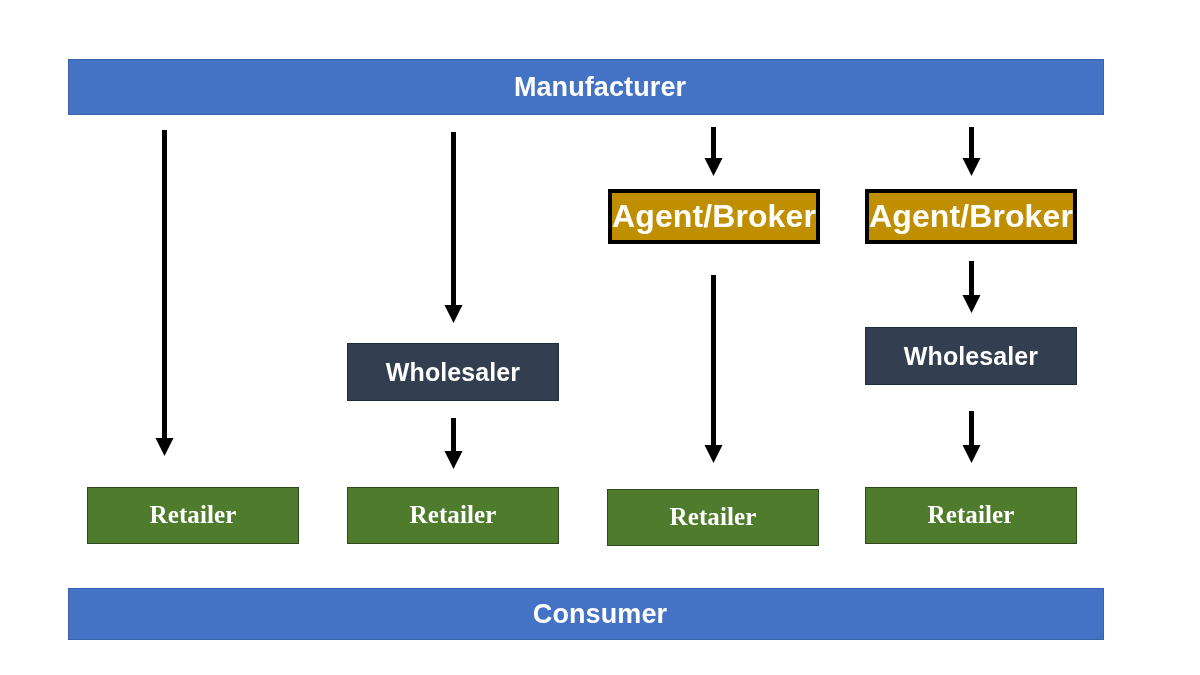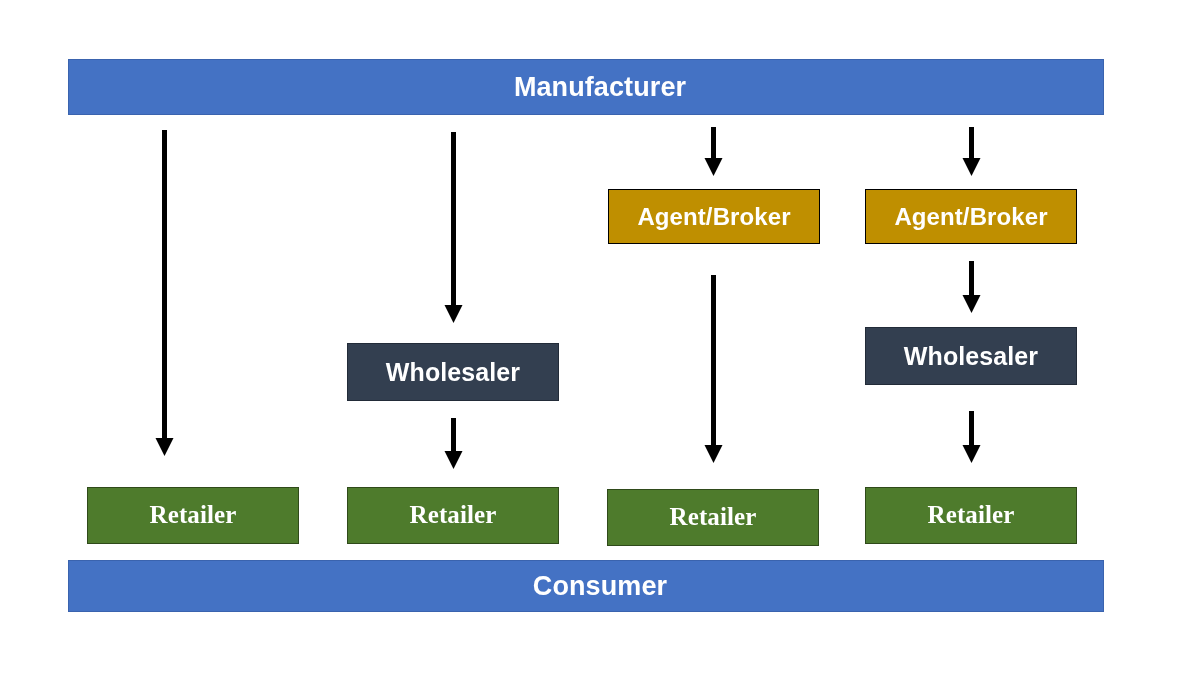--- a/index.html
+++ b/index.html
@@ -36,22 +36,22 @@
   .node-manufacturer,
   .node-consumer {
     background: #4472c4;
     border: 1px solid #3a63ae;
     font-size: 27px;
     padding-left: 28px;
   }
 
   .node-agent {
     background: #bf8f00;
-    border: 1px solid #000000;
-    font-size: 24px;
+    border: 4px solid #000000;
+    font-size: 32px;
   }
 
   .node-wholesaler {
     background: #333f50;
     border: 1px solid #222b38;
     font-size: 25px;
   }
 
   .node-retailer {
     background: #4e7b2c;
@@ -156,17 +156,17 @@
     <svg width="19" height="52" viewBox="0 0 19 52">
       <line x1="9.5" y1="0" x2="9.5" y2="37" stroke="#000000" stroke-width="5"></line>
       <polygon points="0.5,34 18.5,34 9.5,52" fill="#000000"></polygon>
     </svg>
   </div>
 
   <div class="node node-retailer" style="left:865px; top:487px; width:212px; height:57px;">
     <span>Retailer</span>
   </div>
 
-  <div class="node node-consumer" style="left:68px; top:560px; width:1036px; height:52px;">
+  <div class="node node-consumer" style="left:68px; top:588px; width:1036px; height:52px;">
     <span>Consumer</span>
   </div>
 
 </div>
 
 </body></html>

